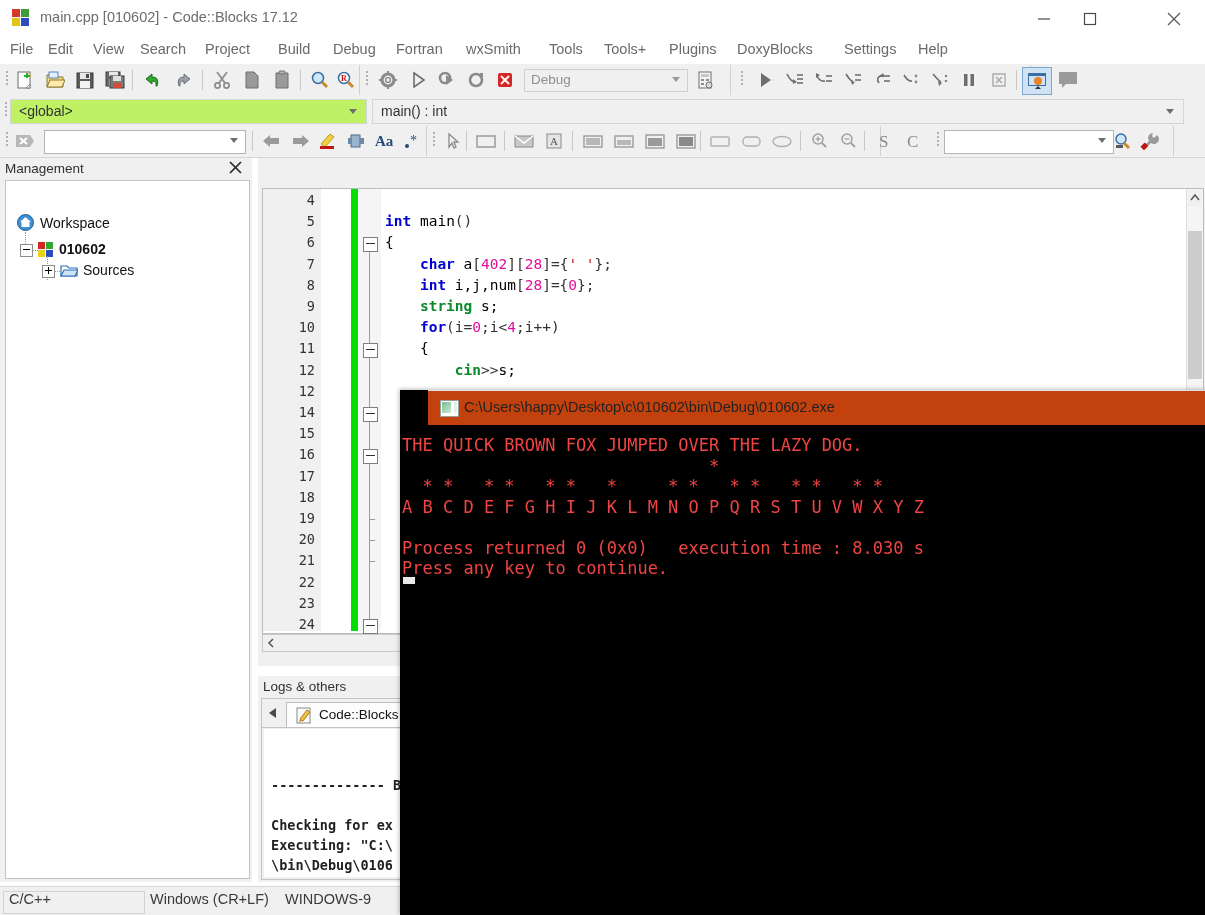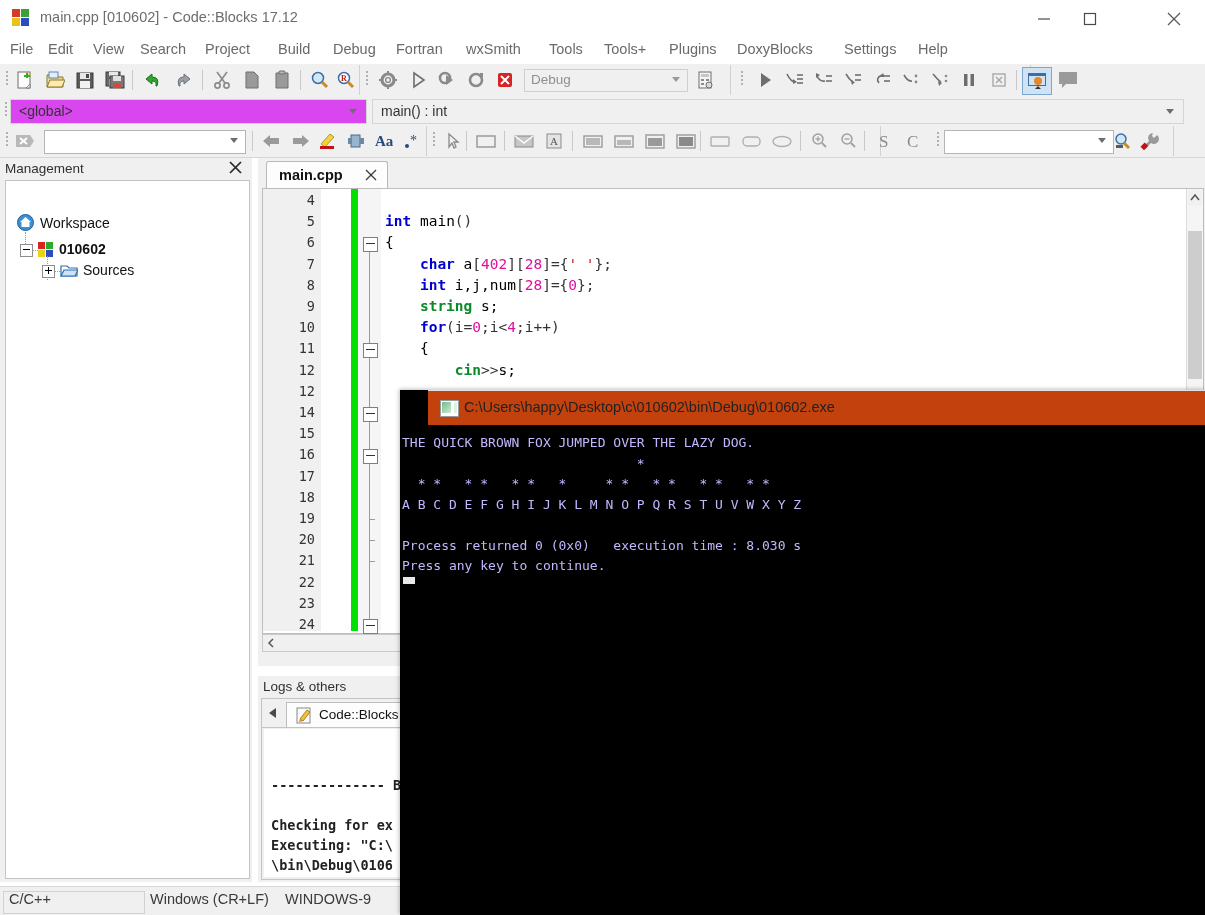--- a/index.html
+++ b/index.html
@@ -43,21 +43,21 @@
   .ibtn{position:absolute;width:26px;height:26px;top:3px;}
   .ibtn svg{position:absolute;left:50%;top:50%;transform:translate(-50%,-50%);}
 
   .combo{position:absolute;background:#f0f0f0;border:1px solid #cfcfcf;height:21px;}
   .combo .ctext{position:absolute;left:6px;top:2px;font-size:13.5px;color:#8f8f8f;white-space:nowrap;}
   .combo .carrow{position:absolute;right:7px;top:7px;width:0;height:0;border-left:4.5px solid transparent;border-right:4.5px solid transparent;border-top:5px solid #9a9a9a;}
   .whitecombo{background:#fff;border:1px solid #b5b5b5;}
   .whitecombo .carrow{border-top-color:#6e6e6e;}
 
   .scopebar{position:absolute;left:0;top:96px;width:1205px;height:29px;background:#f0f0f0;}
-  .scopebox{position:absolute;left:10px;top:3px;width:355px;height:23px;background:#d946ef;border:1px solid #d5d5d5;}
+  .scopebox{position:absolute;left:10px;top:3px;width:355px;height:23px;background:#bef264;border:1px solid #d5d5d5;}
   .scopebox .ctext{position:absolute;left:8px;top:3px;font-size:14px;color:#333;}
   .scopebox .carrow{position:absolute;right:9px;top:9px;width:0;height:0;border-left:4.5px solid transparent;border-right:4.5px solid transparent;border-top:5px solid #6e6e6e;}
   .funcbox{position:absolute;left:372px;top:3px;width:810px;height:23px;background:#f0f0f0;border:1px solid #d5d5d5;}
   .funcbox .ctext{position:absolute;left:8px;top:3px;font-size:14px;color:#333;}
   .funcbox .carrow{position:absolute;right:9px;top:9px;width:0;height:0;border-left:4.5px solid transparent;border-right:4.5px solid transparent;border-top:5px solid #6e6e6e;}
 
   
   .mgmt{position:absolute;left:0;top:158px;width:252px;height:724px;background:#f0f0f0;}
   .mgmt-head{position:absolute;left:0;top:0;width:252px;height:22px;}
   .mgmt-title{position:absolute;left:5px;top:3px;font-size:13.5px;color:#303030;}
@@ -119,21 +119,21 @@
   .slabel{position:absolute;top:4px;font-size:14.5px;color:#3a3a3a;white-space:nowrap;}
 
   
   .console{position:absolute;left:400px;top:390px;width:805px;height:525px;background:#000;box-shadow:-1px -1px 4px rgba(0,0,0,.25);}
   .console-title{position:absolute;left:0;top:0;width:871px;height:35px;background:#c2410c;border-top:1px solid #e2e2e2;margin-left:28px;}
   .console-ico{position:absolute;left:12px;top:9px;width:17px;height:15px;background:#fff;border:1px solid #9a9a9a;}
   .console-ico i{position:absolute;left:1px;top:1px;width:9px;height:11px;background:linear-gradient(135deg,#6fbf8c,#cfe9d8);display:block;}
   .console-ico b{position:absolute;right:1px;top:1px;width:3px;height:11px;background:#dff0e6;display:block;}
   .console-title-text{position:absolute;left:36px;top:8px;font-size:14.5px;color:#222;white-space:nowrap;}
   .console-body{position:absolute;left:0;top:35px;width:805px;height:490px;background:#000;}
-  .cline{position:absolute;left:2px;font-family:"DejaVu Sans Mono", monospace;font-size:13px;color:#c4b5fd;white-space:pre;letter-spacing:0px;}
+  .cline{position:absolute;left:2px;font-family:"DejaVu Sans Mono", monospace;font-size:17px;color:#ef4444;white-space:pre;letter-spacing:0px;}
   .caret{position:absolute;left:3px;width:12px;height:7px;background:#e8e8e8;}
 </style>
 </head>
 <body>
 
 <div class="app">
 
   <div class="titlebar">
     <div class="title-ico">
       <i class="r"></i>
@@ -669,31 +669,20 @@
                 <path d="M1 13 l3 -6 h14 l-3 6z" fill="#cfe3f7" stroke="#2a6fb5" stroke-width="1.2"></path>
               </svg>
           </span>
           <span class="tlabel" style="left:76px;">Sources</span>
         </div>
       </div>
     </div>
   </div>
 
   <div class="editor">
-    <div class="etabstrip">
-      <div class="etab" style="width:120px;">
-        <span class="etab-label">main.cpp</span>
-        <span class="etab-x">
-          <svg width="13" height="13">
-              <line x1="1" y1="1" x2="11" y2="11" stroke="#3a3a3a" stroke-width="1.3"></line>
-              <line x1="11" y1="1" x2="1" y2="11" stroke="#3a3a3a" stroke-width="1.3"></line>
-            </svg>
-        </span>
-      </div>
-    </div>
     <div class="ecanvas">
       <div class="gutter" id="gutter">
           <div class="gnum" style="top: 3px;">4</div>
           <div class="gnum" style="top: 24.2px;">5</div>
           <div class="gnum" style="top: 45.4px;">6</div>
           <div class="gnum" style="top: 66.6px;">7</div>
           <div class="gnum" style="top: 87.8px;">8</div>
           <div class="gnum" style="top: 109px;">9</div>
           <div class="gnum" style="top: 130.2px;">10</div>
           <div class="gnum" style="top: 151.4px;">11</div>

